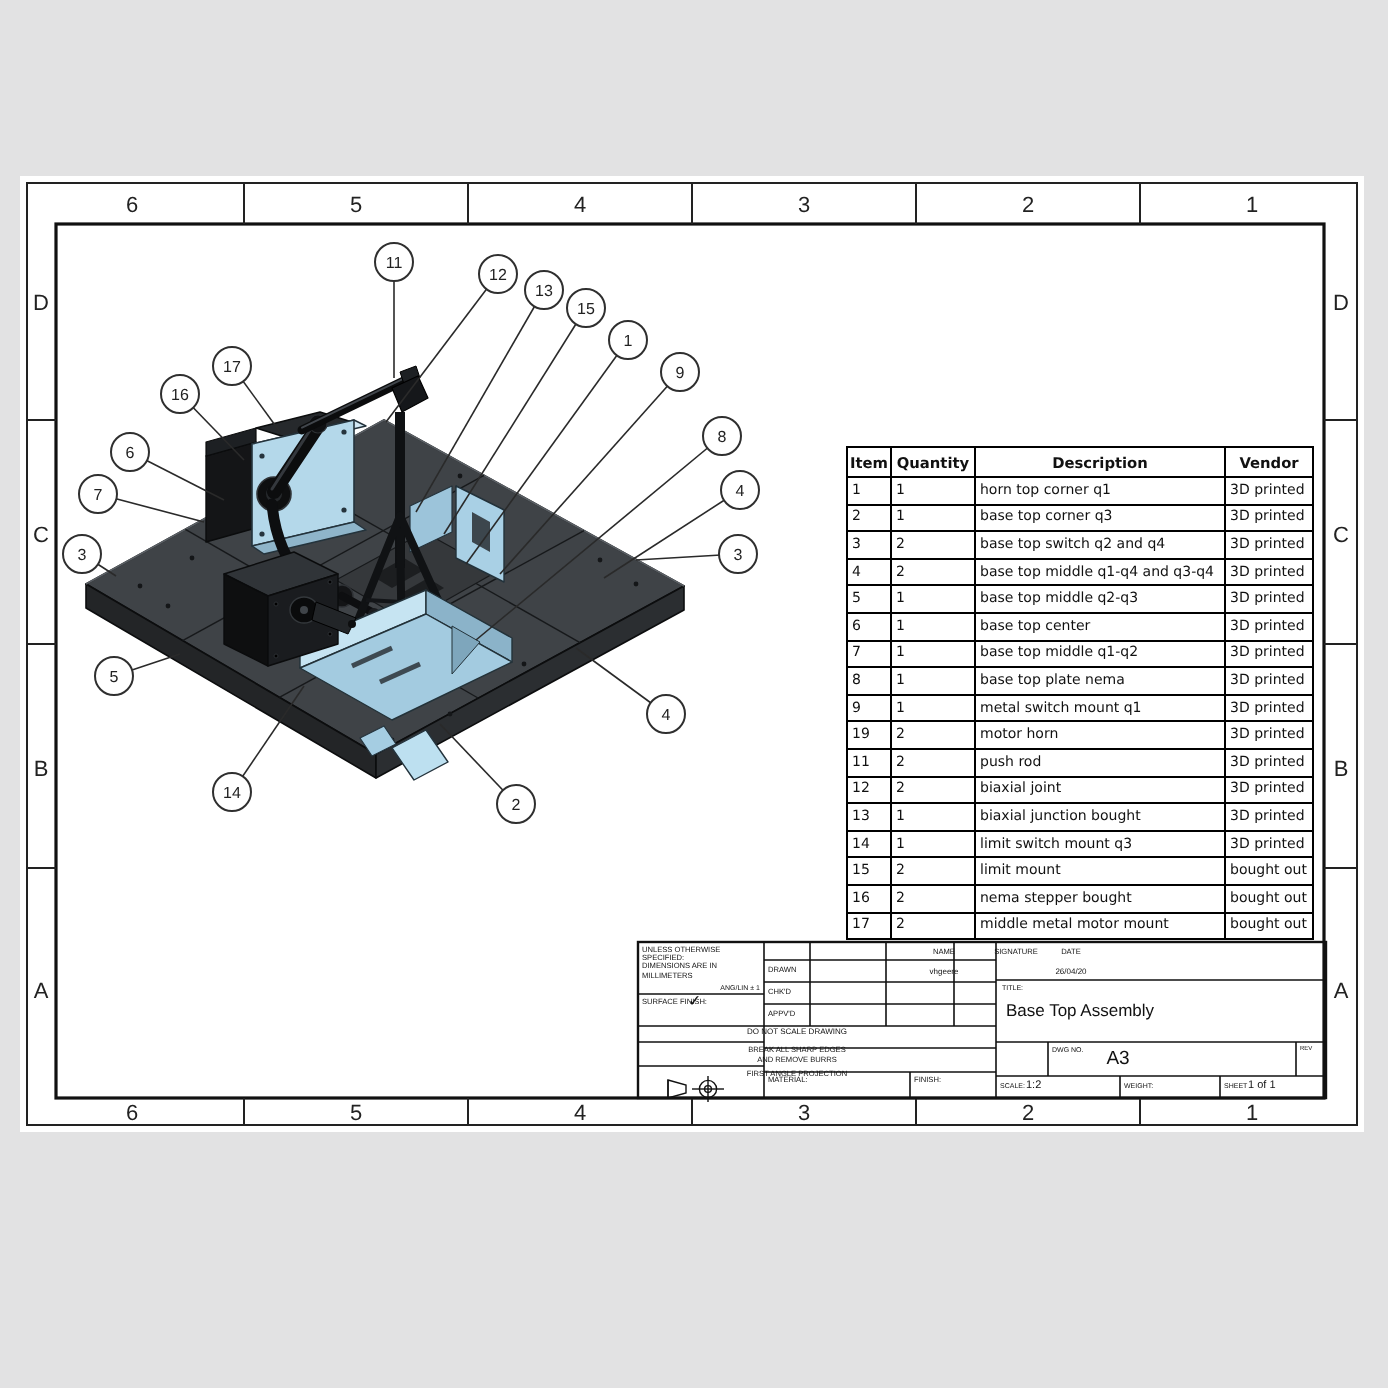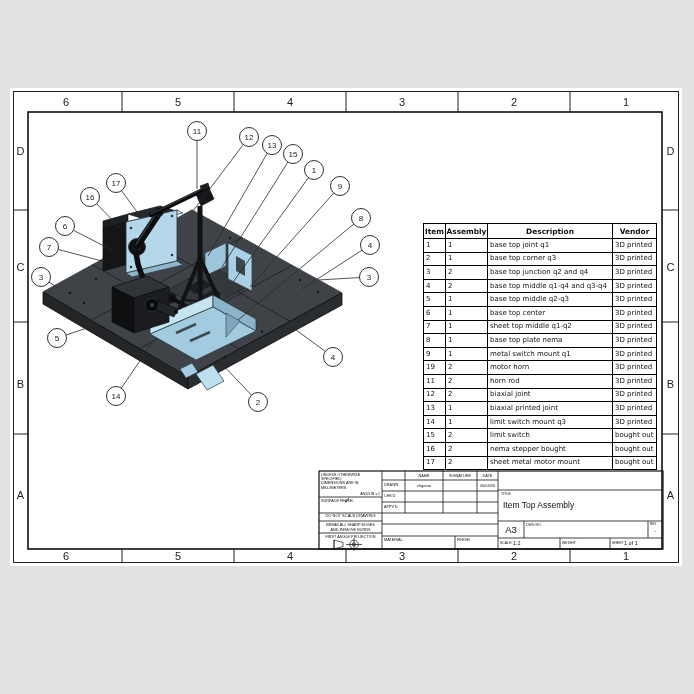--- a/index.html
+++ b/index.html
@@ -17,21 +17,21 @@
     background:#000;padding:1px;box-sizing:border-box;
     font-family:"DejaVu Sans", sans-serif;
   }
   .bom .grid{display:grid;grid-template-columns:21px 41px 124px 43px;gap:1px;background:#000;}
   .bom .cell{background:#fff;display:flex;align-items:center;padding-left:2px;
     font-size:7px;line-height:7px;height:12.6px;white-space:nowrap;overflow:hidden;}
   .bom .hcell{background:#fff;display:flex;align-items:center;justify-content:center;
     font-weight:bold;font-size:7.4px;height:14px;padding-left:0;}
   
   .tbx{position:absolute;white-space:nowrap;color:#111;}
-  .c{display:flex;align-items:center;justify-content:center;text-align:center;}
+  .c{display:flex;align-items:center;justify-content:center;text-align:center;margin-left:48px;}
   .f35{font-size:3.5px;line-height:4px;}
   .f38{font-size:3.8px;line-height:4.4px;}
   .f4{font-size:4px;line-height:4.6px;}
   .f55{font-size:5.5px;line-height:6px;}
   .f6{font-size:6px;line-height:6px;}
   .f85{font-size:8.5px;line-height:9px;}
   .f95{font-size:9.5px;line-height:10px;}
 </style>
 </head>
 <body>
@@ -296,90 +296,90 @@
         <line x1="333" y1="357" x2="288" y2="324" stroke="#2a2a2a" stroke-width="0.8"></line>
         <circle cx="333" cy="357" r="9.5" fill="#fff" stroke="#2f2f2f" stroke-width="1"></circle>
         <text x="333" y="359.8" text-anchor="middle" font-size="8" fill="#222" font-family="&quot;Liberation Sans&quot;, sans-serif">4</text>
       </g>
   </svg>
 </div>
 
 <div class="bom">
   <div class="grid" id="bom-grid">
       <div class="hcell">Item</div>
-      <div class="hcell">Assembly</div>
+      <div class="hcell">Quantity</div>
       <div class="hcell">Description</div>
       <div class="hcell">Vendor</div>
       <div class="cell">1</div>
       <div class="cell">1</div>
-      <div class="cell">base top joint q1</div>
+      <div class="cell">horn top corner q1</div>
       <div class="cell">3D printed</div>
       <div class="cell">2</div>
       <div class="cell">1</div>
       <div class="cell">base top corner q3</div>
       <div class="cell">3D printed</div>
       <div class="cell">3</div>
       <div class="cell">2</div>
-      <div class="cell">base top junction q2 and q4</div>
+      <div class="cell">base top switch q2 and q4</div>
       <div class="cell">3D printed</div>
       <div class="cell">4</div>
       <div class="cell">2</div>
       <div class="cell">base top middle q1-q4 and q3-q4</div>
       <div class="cell">3D printed</div>
       <div class="cell">5</div>
       <div class="cell">1</div>
       <div class="cell">base top middle q2-q3</div>
       <div class="cell">3D printed</div>
       <div class="cell">6</div>
       <div class="cell">1</div>
       <div class="cell">base top center</div>
       <div class="cell">3D printed</div>
       <div class="cell">7</div>
       <div class="cell">1</div>
-      <div class="cell">sheet top middle q1-q2</div>
+      <div class="cell">base top middle q1-q2</div>
       <div class="cell">3D printed</div>
       <div class="cell">8</div>
       <div class="cell">1</div>
       <div class="cell">base top plate nema</div>
       <div class="cell">3D printed</div>
       <div class="cell">9</div>
       <div class="cell">1</div>
       <div class="cell">metal switch mount q1</div>
       <div class="cell">3D printed</div>
       <div class="cell">19</div>
       <div class="cell">2</div>
       <div class="cell">motor horn</div>
       <div class="cell">3D printed</div>
       <div class="cell">11</div>
       <div class="cell">2</div>
-      <div class="cell">horn rod</div>
+      <div class="cell">push rod</div>
       <div class="cell">3D printed</div>
       <div class="cell">12</div>
       <div class="cell">2</div>
       <div class="cell">biaxial joint</div>
       <div class="cell">3D printed</div>
       <div class="cell">13</div>
       <div class="cell">1</div>
-      <div class="cell">biaxial printed joint</div>
+      <div class="cell">biaxial junction bought</div>
       <div class="cell">3D printed</div>
       <div class="cell">14</div>
       <div class="cell">1</div>
       <div class="cell">limit switch mount q3</div>
       <div class="cell">3D printed</div>
       <div class="cell">15</div>
       <div class="cell">2</div>
-      <div class="cell">limit switch</div>
+      <div class="cell">limit mount</div>
       <div class="cell">bought out</div>
       <div class="cell">16</div>
       <div class="cell">2</div>
       <div class="cell">nema stepper bought</div>
       <div class="cell">bought out</div>
       <div class="cell">17</div>
       <div class="cell">2</div>
-      <div class="cell">sheet metal motor mount</div>
+      <div class="cell">middle metal motor mount</div>
       <div class="cell">bought out</div>
     </div>
 </div>
 
 <div>
   <div class="tbx f38" style="left:321px;top:472.5px;width:59px;white-space:normal;">
     <div>UNLESS OTHERWISE SPECIFIED:</div>
     <div>DIMENSIONS ARE IN MILLIMETERS</div>
     <div class="f35" style="text-align:right;margin-top:2px;">ANG/LIN ± 1</div>
   </div>
@@ -395,21 +395,21 @@
   <div class="tbx f38 c" style="left:477px;top:472px;width:21px;height:8px;">DATE</div>
   <div class="tbx f38" style="left:384px;top:483px;">DRAWN</div>
   <div class="tbx f4 c" style="left:405px;top:481px;width:38px;height:10px;">vhgeere</div>
   <div class="tbx f4 c" style="left:477px;top:481px;width:21px;height:10px;">26/04/20</div>
   <div class="tbx f38" style="left:384px;top:494px;">CHK'D</div>
   <div class="tbx f38" style="left:384px;top:505px;">APPV'D</div>
   <div class="tbx f38" style="left:384px;top:538px;">MATERIAL:</div>
   <div class="tbx f38" style="left:457px;top:538px;">FINISH:</div>
 
   <div class="tbx f35" style="left:501px;top:491.5px;">TITLE:</div>
-  <div class="tbx f85" style="left:503px;top:501px;">Item Top Assembly</div>
+  <div class="tbx f85" style="left:503px;top:501px;">Base Top Assembly</div>
   <div class="tbx f95 c" style="left:498px;top:521px;width:26px;height:17px;">A3</div>
   <div class="tbx f35" style="left:526px;top:522.5px;">DWG NO.</div>
   <div class="tbx" style="left:650px;top:522px;font-size:3px;">REV</div>
   <div class="tbx f6 c" style="left:649px;top:526px;width:13px;height:10px;">-</div>
   <div class="tbx f35" style="left:500px;top:541px;">SCALE:</div>
   <div class="tbx f55" style="left:513px;top:540px;">1:2</div>
   <div class="tbx f35" style="left:562px;top:541px;">WEIGHT:</div>
   <div class="tbx f35" style="left:612px;top:541px;">SHEET</div>
   <div class="tbx f55" style="left:624px;top:540px;">1 of 1</div>
 </div>

